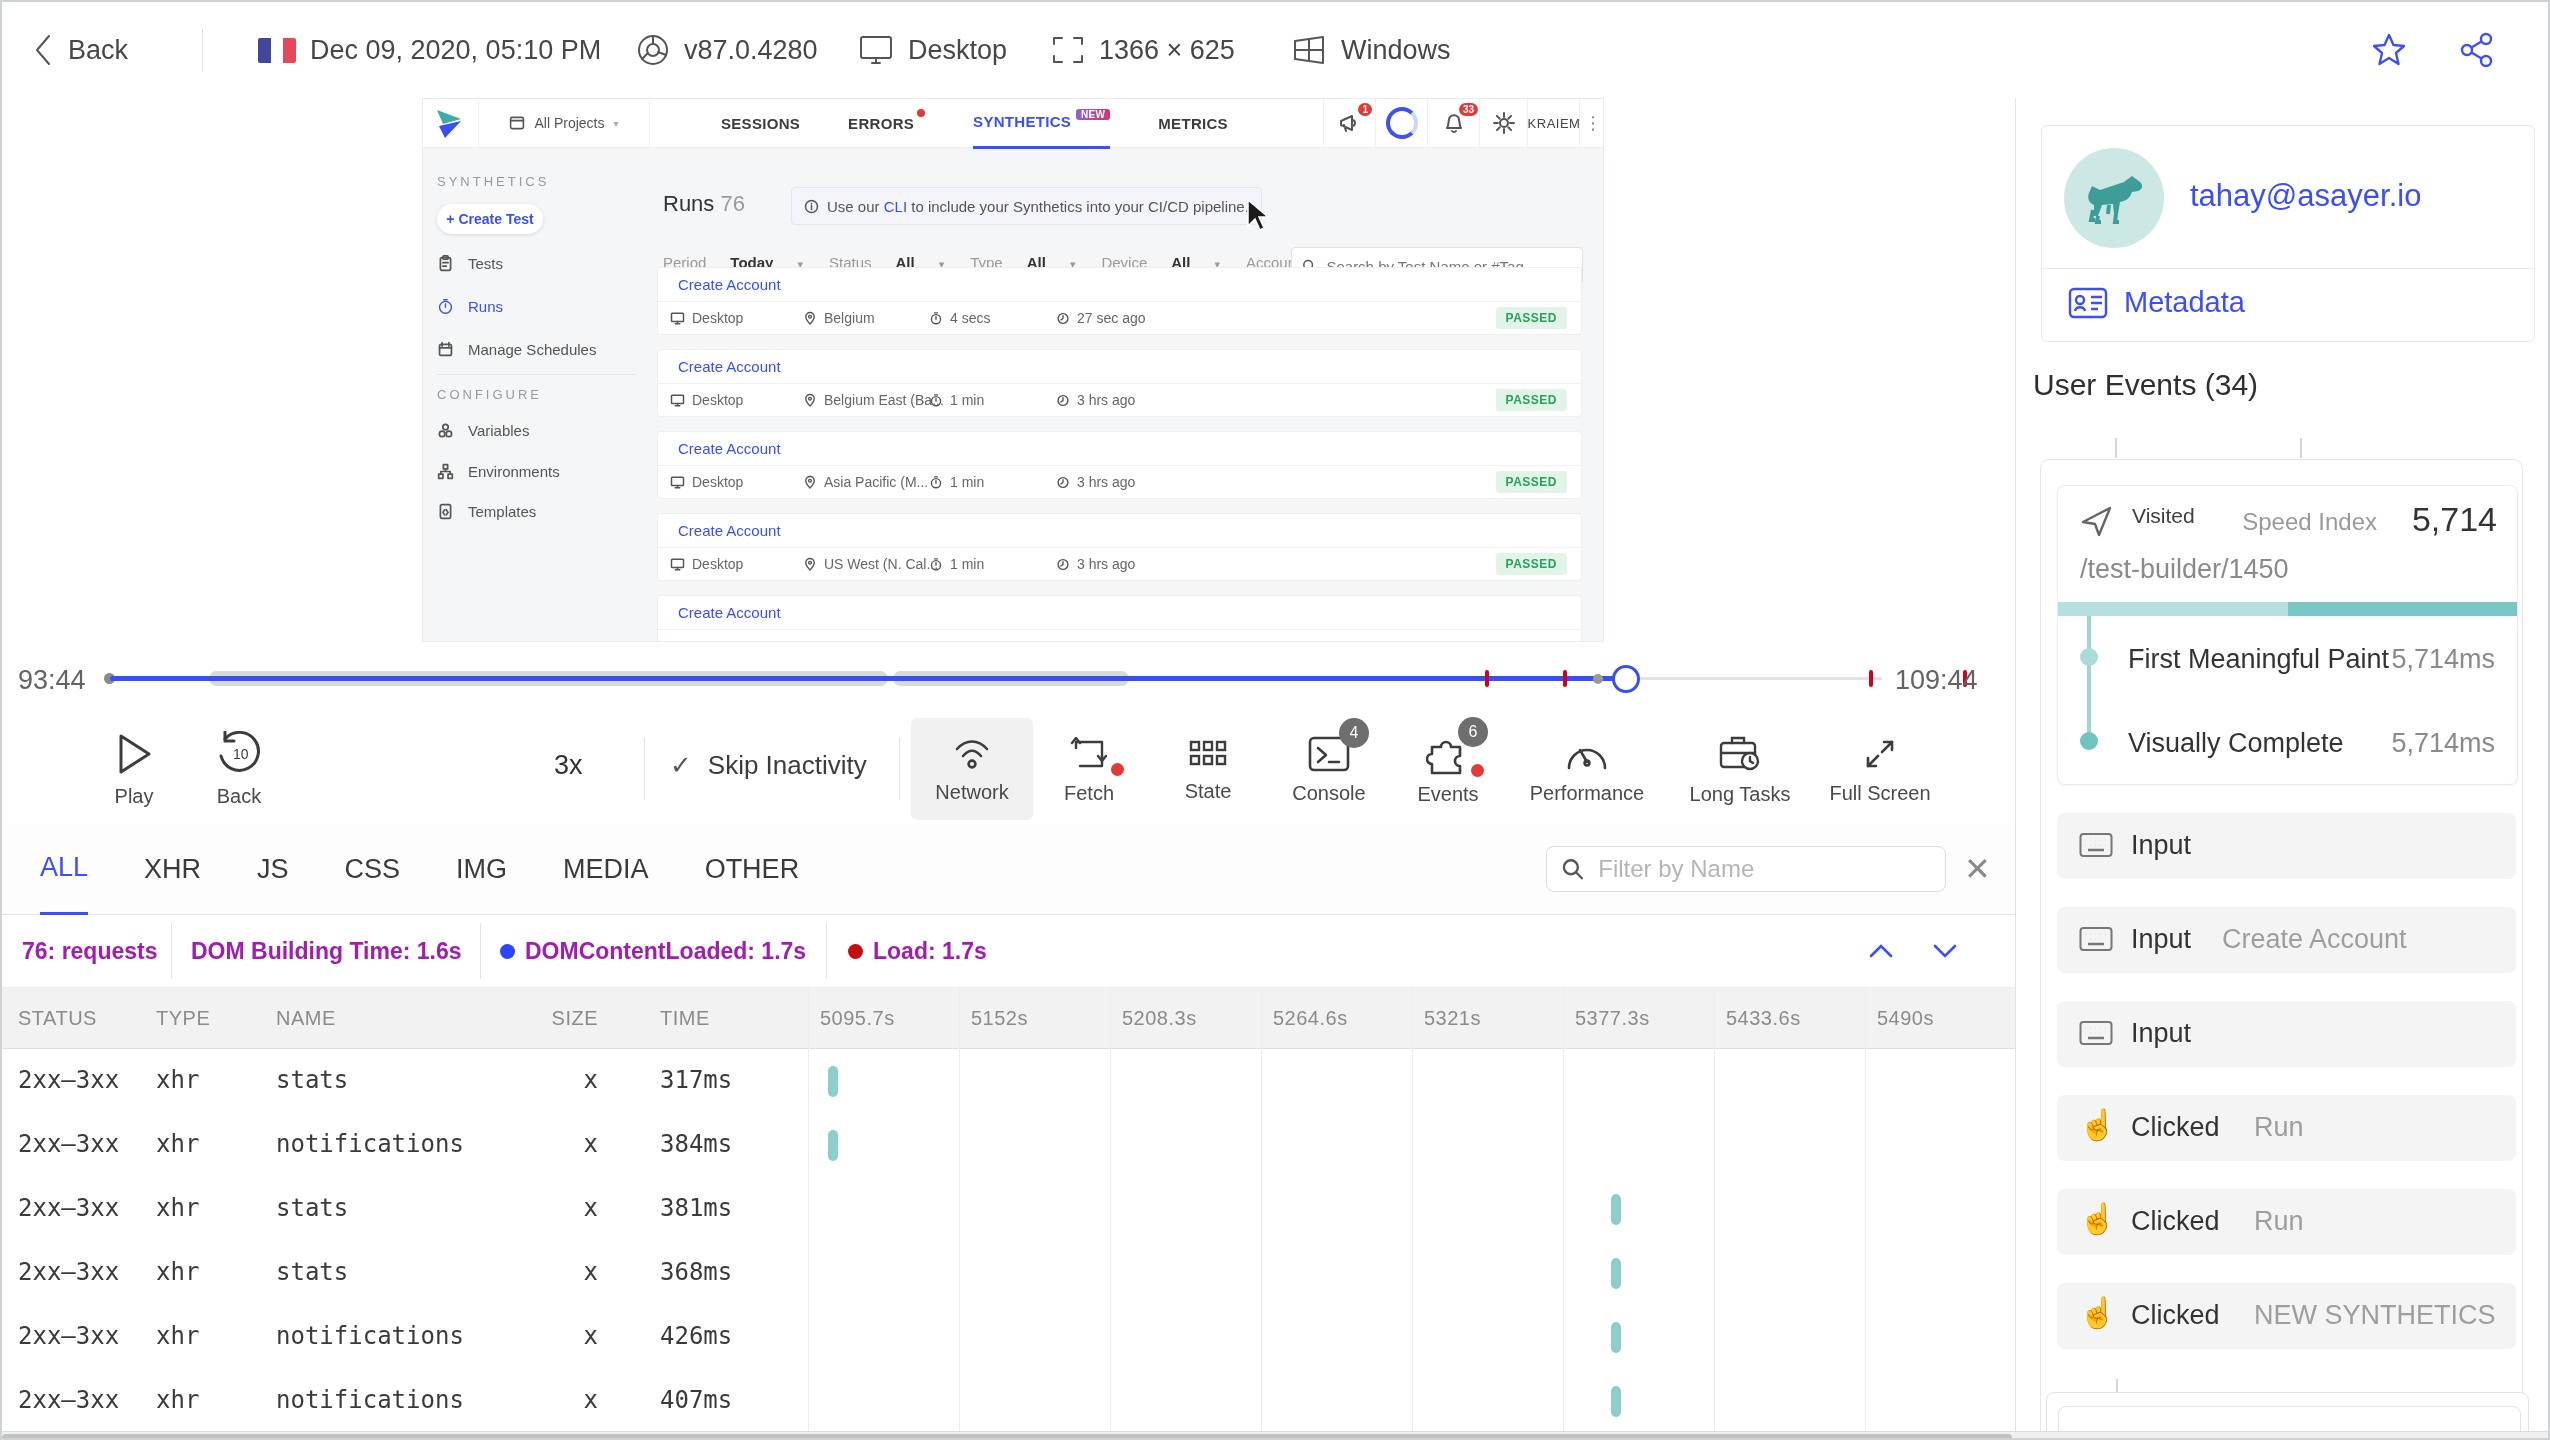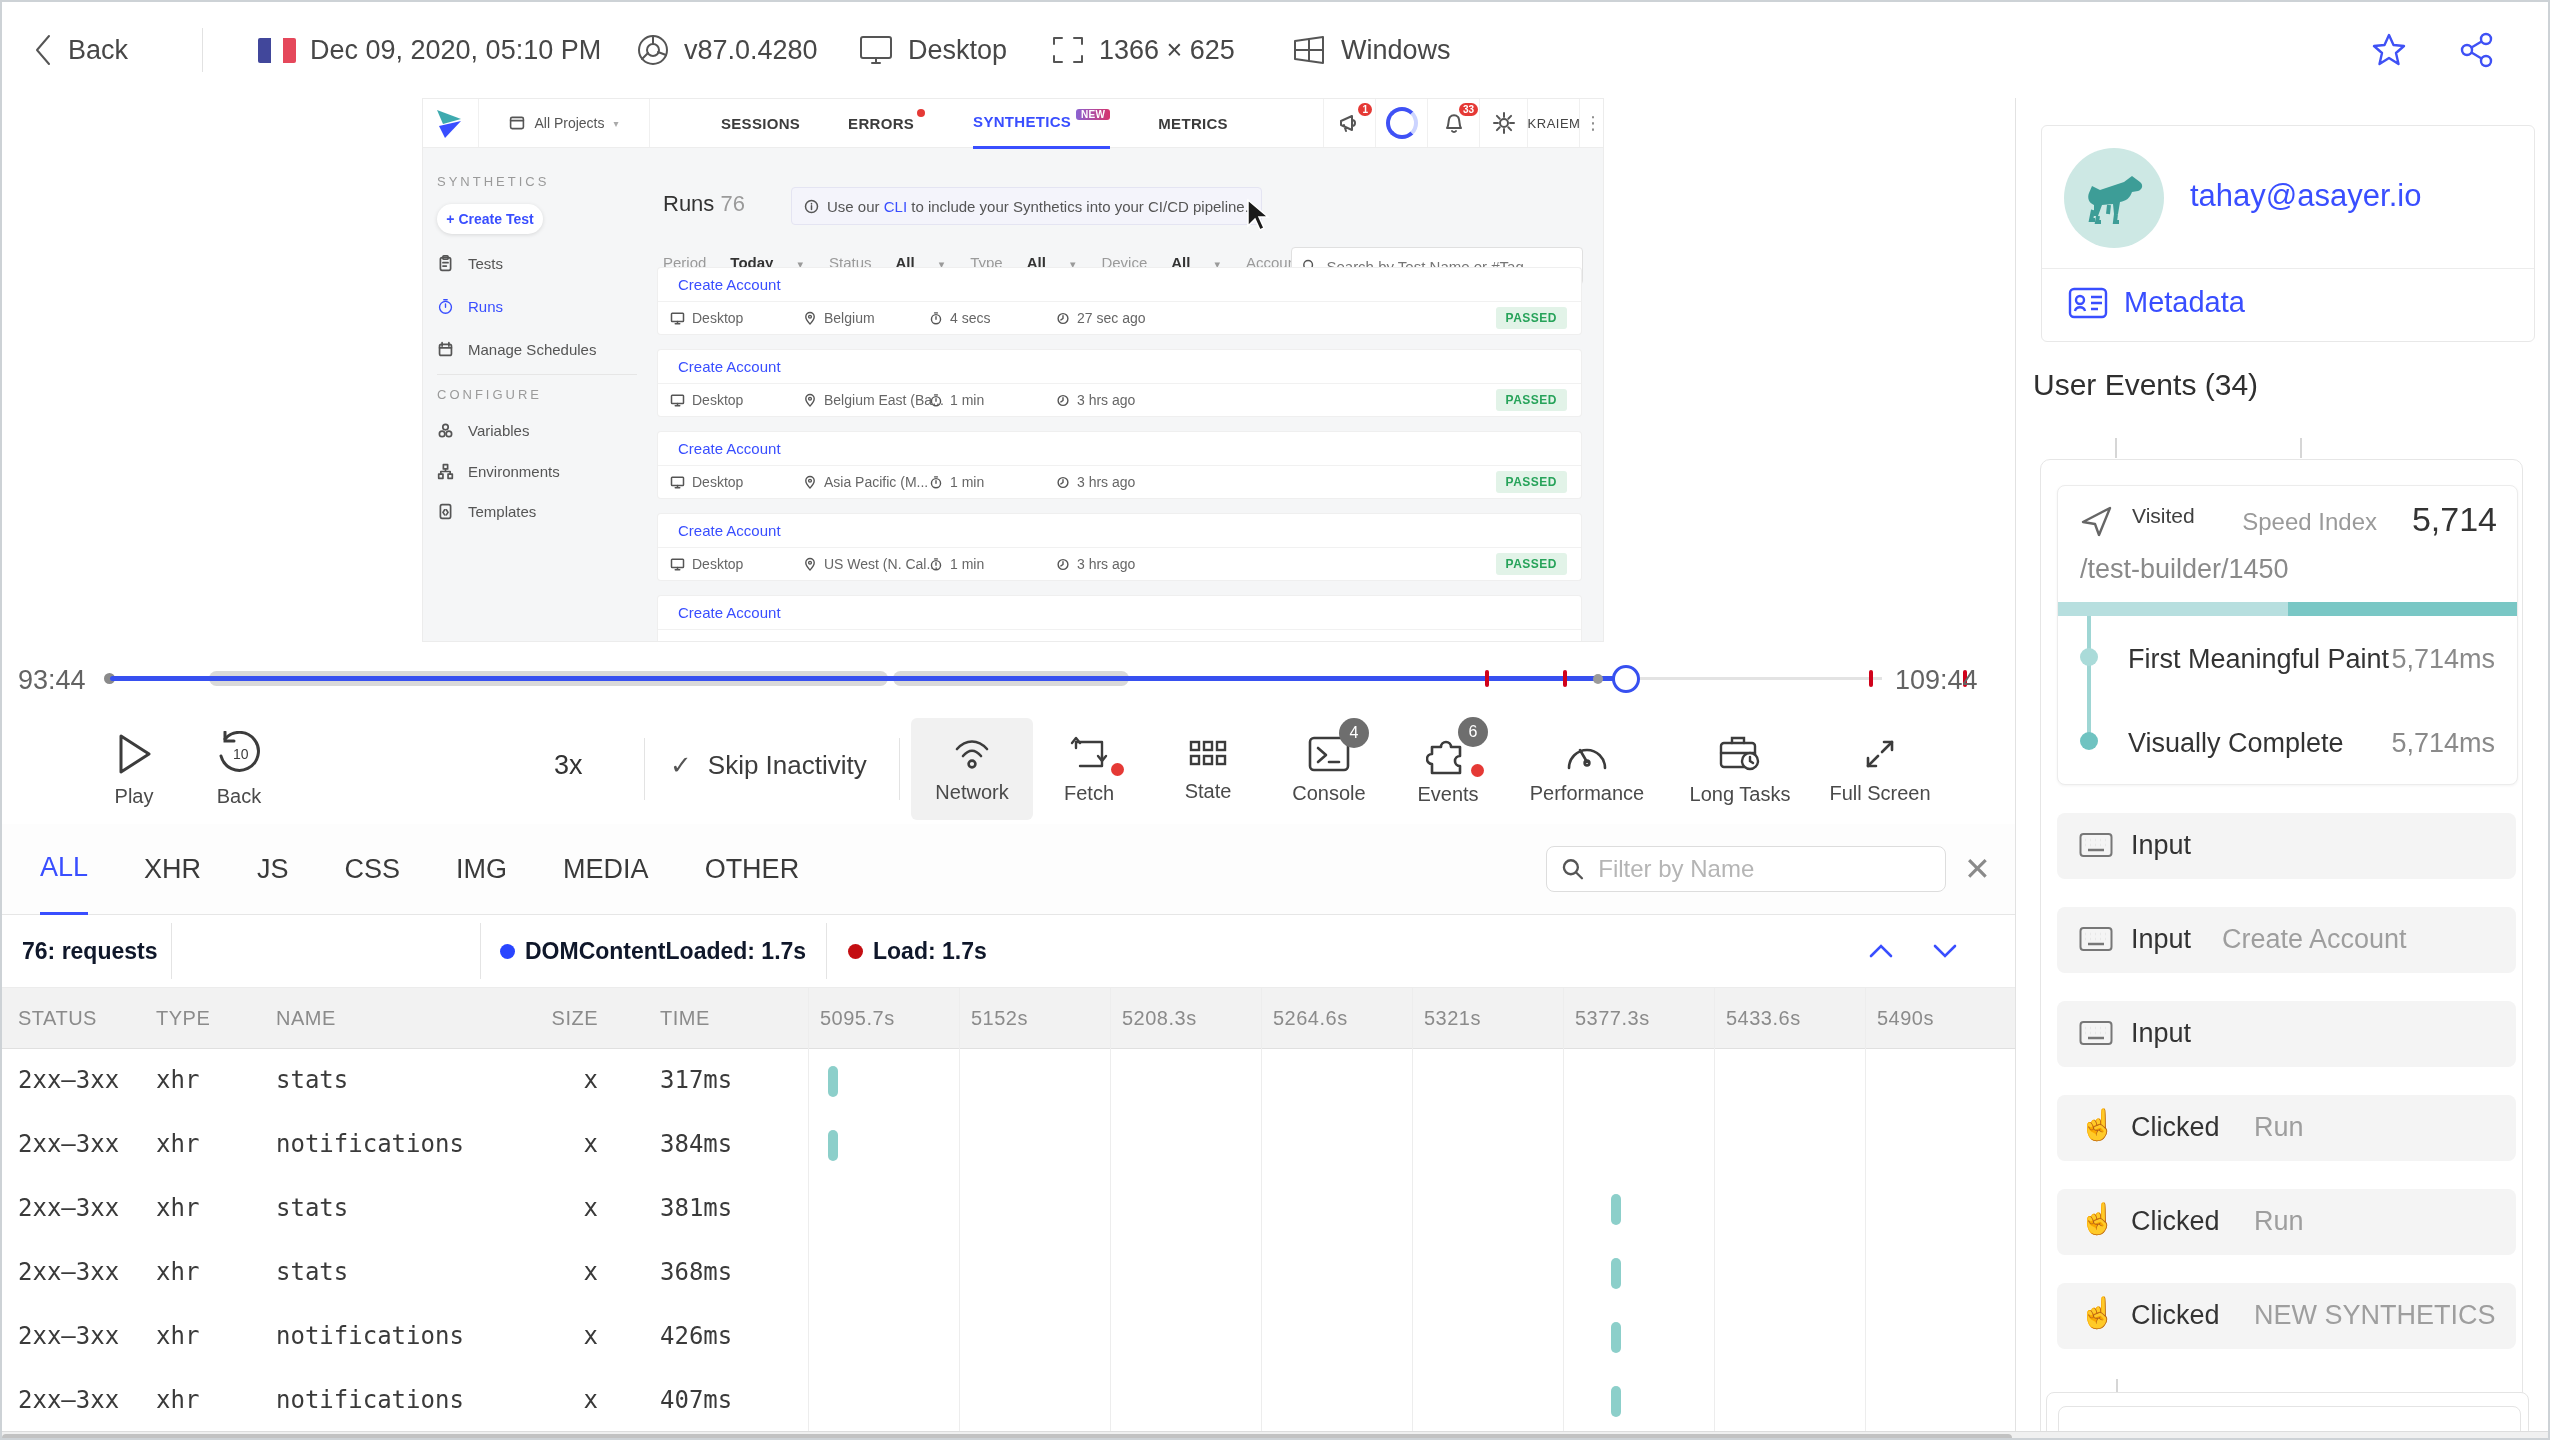--- a/index.html
+++ b/index.html
@@ -74,21 +74,21 @@
   .netpanel{position:absolute;left:0;top:822px;width:2014px;height:608px;background:#fff}
   .tabsrow{position:absolute;left:0;top:0;width:100%;height:90px;border-bottom:1px solid #e6e6e6;background:#fdfdfd}
   .ntabs{position:absolute;left:38px;top:0;height:90px;display:flex;gap:56px;align-items:center;font-size:27px;color:#3a3a3a}
   .ntab{height:90px;display:flex;align-items:center;cursor:pointer}
   .ntab.active{color:#394EFF;border-bottom:4px solid #394EFF}
   .filter{position:absolute;left:1544px;top:22px;width:400px;height:46px;border:1px solid #ddd;border-radius:8px;background:#fff;
     display:flex;align-items:center;gap:12px;padding:0 14px;box-sizing:border-box}
   .filter input{border:0;outline:0;font-size:24px;color:#555;width:100%;font-family:"Liberation Sans",sans-serif;background:transparent}
   .filter input::placeholder{color:#b5b5b5}
   .closex{position:absolute;left:1962px;top:26px;font-size:32px;color:#8a8a8a;cursor:pointer}
-  .statsrow{position:absolute;left:0;top:91px;width:100%;height:72px;border-bottom:1px solid #ececec;background:#fff;font-size:23px;color:#0f172a}
+  .statsrow{position:absolute;left:0;top:91px;width:100%;height:72px;border-bottom:1px solid #ececec;background:#fff;font-size:23px;color:#a21caf}
   .stat{position:absolute;top:0;height:72px;display:flex;align-items:center;gap:10px}
   .sdiv{position:absolute;top:8px;height:56px;border-left:1px solid #e4e4e4}
   .dot{width:15px;height:15px;border-radius:50%}
   .navch{position:absolute;top:22px;cursor:pointer}
   .thead{position:absolute;left:0;top:164px;width:100%;height:60px;background:#f2f2f2;border-bottom:1px solid #e0e0e0;
     font-size:20px;color:#8b8b8b;letter-spacing:.5px}
   .thead span{position:absolute;top:19px}
   .timecol{position:absolute;top:19px}
   #wfgrid{position:absolute;left:0;top:164px;width:100%;height:444px;pointer-events:none}
   .gline{position:absolute;top:0;height:100%;border-left:1px solid #ededed}
@@ -729,20 +729,23 @@
           </svg>
         <input placeholder="Filter by Name" style="">
       </div>
       <span class="closex">✕</span>
     </div>
     <div class="statsrow">
       <div class="stat" style="left:20px">
           <b>76: requests</b>
         </div>
       <div class="sdiv" style="left:169px"></div>
+      <div class="stat" style="left:189px">
+          <b>DOM Building Time: 1.6s</b>
+        </div>
       <div class="sdiv" style="left:478px"></div>
       <div class="stat" style="left:498px">
           <span class="dot" style="background:#2945ff"></span>
           <b>DOMContentLoaded: 1.7s</b>
         </div>
       <div class="sdiv" style="left:824px"></div>
       <div class="stat" style="left:846px">
           <span class="dot" style="background:#c40e12"></span>
           <b>Load: 1.7s</b>
         </div>

